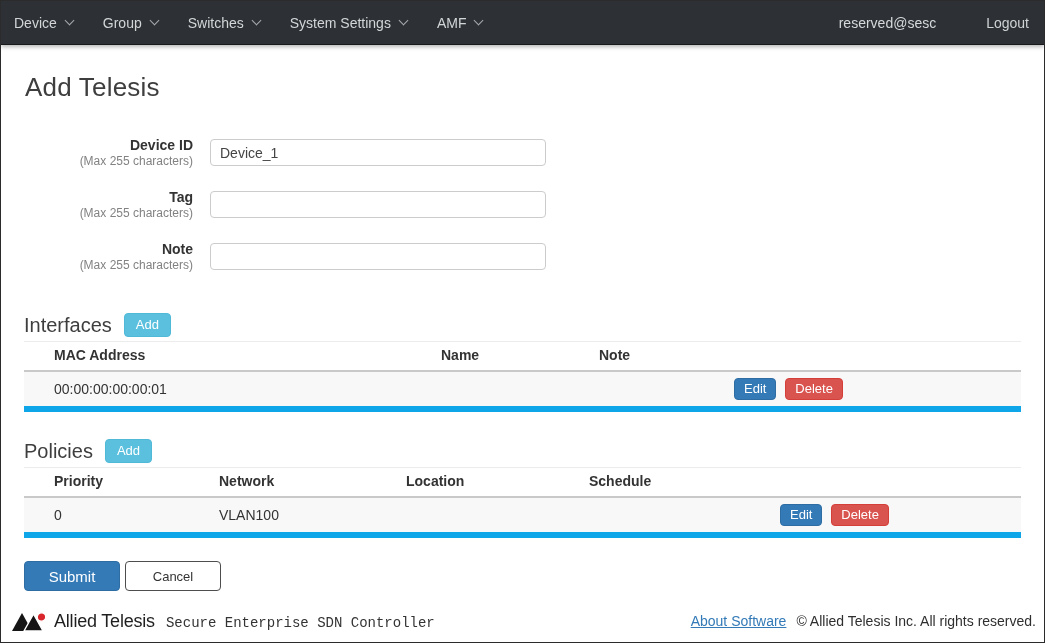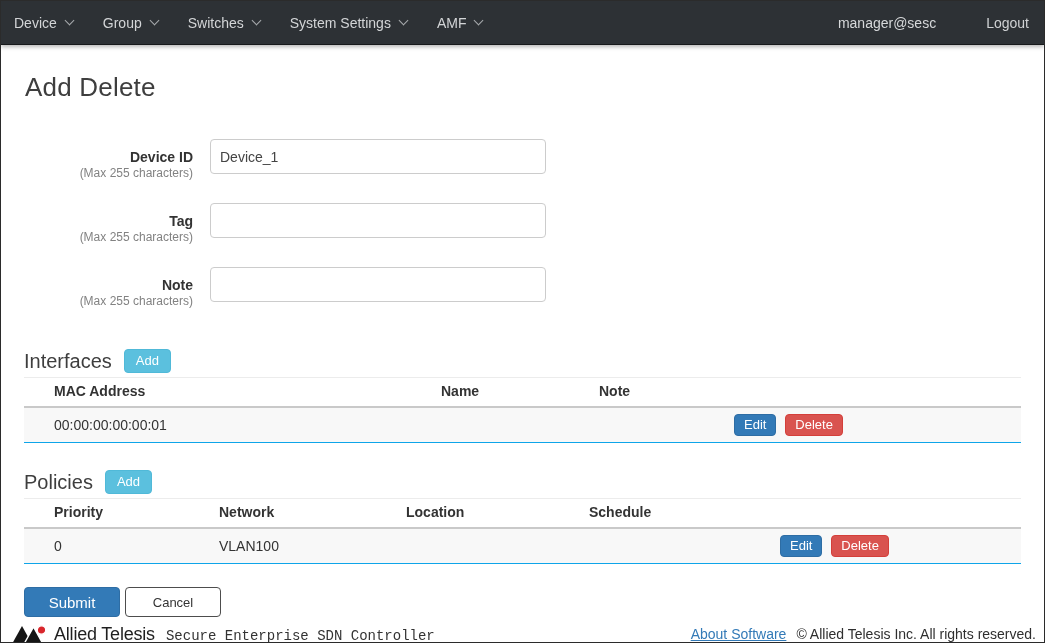--- a/index.html
+++ b/index.html
@@ -46,24 +46,24 @@
   
   main { flex: 1 1 auto; padding: 0 23px; }
   h1.page-title {
     font-size: 26px; font-weight: 400; color: #3e3e3e;
     margin: 27px 0 0 1px; letter-spacing: 0.2px;
   }
 
   .form { margin-top: 36px; }
   .field-row { display: flex; align-items: flex-start; margin-bottom: 22px; }
   .field-labelbox { width: 169px; text-align: right; margin-right: 17px; margin-top: -2px; }
-  .field-label { font-size: 14px; font-weight: bold; color: #333; line-height: 17px; margin-top: 12px; }
+  .field-label { font-size: 14px; font-weight: bold; color: #333; line-height: 17px; }
   .field-hint { font-size: 12px; color: #828282; line-height: 15px; }
   input.text-input {
-    width: 336px; height: 35px;
+    width: 336px; height: 27px;
     border: 1px solid #ccc; border-radius: 4px;
     padding: 3px 9px; font-size: 14px; color: #444;
     font-family: "Liberation Sans", sans-serif;
     outline: none; background: #fff;
   }
 
   .section-interfaces { margin-top: 40px; }
   .section-policies { margin-top: 27px; }
   .sec-head { display: flex; align-items: center; }
   .sec-title { font-size: 20px; font-weight: 400; color: #3e3e3e; }
@@ -76,21 +76,21 @@
   table.data-table {
     width: 100%; border-collapse: collapse; margin-top: 4px;
     border-top: 1px solid #ececec; table-layout: fixed;
   }
   table.data-table th {
     text-align: left; font-size: 14px; font-weight: bold; color: #333;
     padding: 5px 0 7px 30px; border-bottom: 2px solid #c9c9c9; white-space: nowrap;
   }
   table.data-table td {
     font-size: 14px; color: #333; background: #f8f8f8;
-    padding: 6px 0 6px 30px; border-bottom: 1px solid #0ea5e9;
+    padding: 6px 0 6px 30px; border-bottom: 6px solid #0ea5e9;
     white-space: nowrap; vertical-align: middle; height: 33px;
   }
   .btn-sm {
     font-size: 13px; padding: 2px 9px 3px; border-radius: 4px; color: #fff;
     cursor: pointer; font-family: "Liberation Sans", sans-serif;
   }
   .btn-edit { background: #337ab7; border: 1px solid #2e6da4; }
   .btn-delete { background: #d9534f; border: 1px solid #d43f3a; margin-left: 5px; }
 
   .form-actions { margin-top: 23px; display: flex; align-items: center; }
@@ -140,27 +140,27 @@
       <div class="nav-item">
         <span>System Settings</span>
         <span class="chev"></span>
       </div>
       <div class="nav-item">
         <span>AMF</span>
         <span class="chev"></span>
       </div>
     </div>
     <div class="nav-right">
-      <span class="nav-user">manager@sesc</span>
+      <span class="nav-user">reserved@sesc</span>
       <span class="nav-logout">Logout</span>
     </div>
   </nav>
 
   <main>
-    <h1 class="page-title">Add Delete</h1>
+    <h1 class="page-title">Add Telesis</h1>
 
     <div class="form">
       <div class="field-row">
         <div class="field-labelbox">
           <div class="field-label">Device ID</div>
           <div class="field-hint">(Max 255 characters)</div>
         </div>
         <input class="text-input" type="text" value="Device_1" style="">
       </div>
       <div class="field-row">

